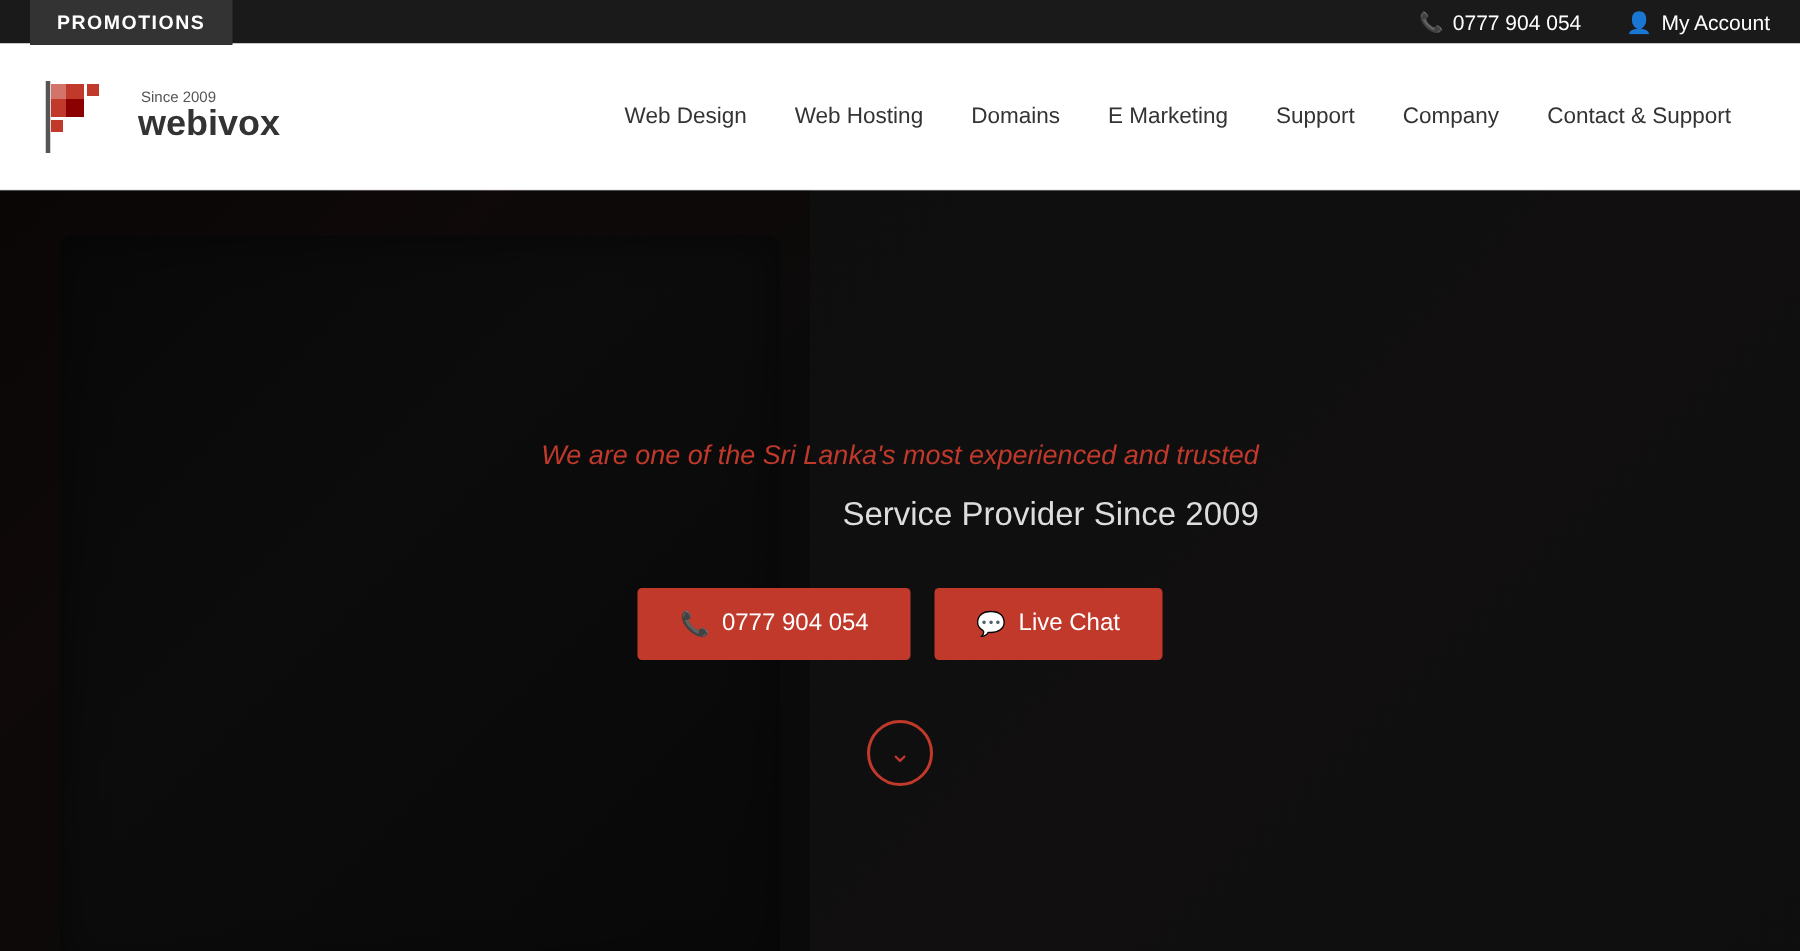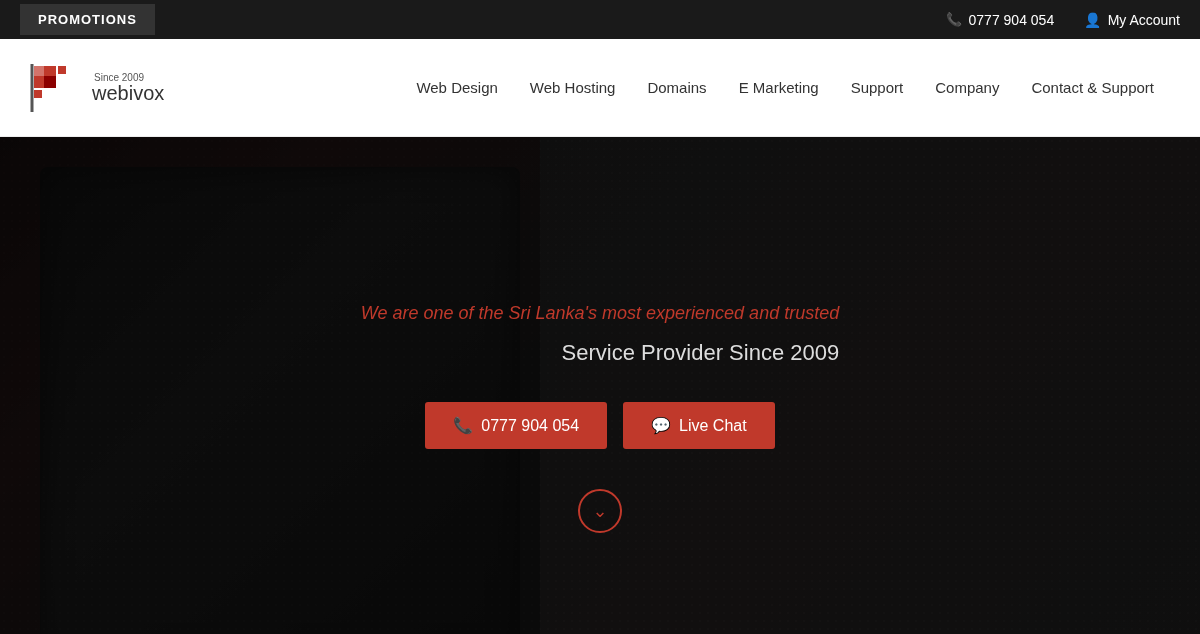--- a/index.html
+++ b/index.html
@@ -8,21 +8,21 @@
       font-family: Arial, sans-serif;
       width: 1200px;
       height: 634px;
       overflow: hidden;
     }
 
     
     .top-bar {
       background: #1a1a1a;
       color: #fff;
-      height: 39px;
+      height: 29px;
       display: flex;
       align-items: center;
       justify-content: space-between;
       padding: 0 20px;
     }
 
     .top-bar-left {
       background: #333;
       padding: 8px 18px;
       font-size: 13px;
@@ -73,22 +73,22 @@
       flex-direction: column;
     }
 
     .logo-since {
       font-size: 10px;
       color: #555;
       margin-left: 2px;
     }
 
     .logo-name {
-      font-size: 20px;
-      font-weight: normal;
+      font-size: 24px;
+      font-weight: bold;
       color: #333;
       line-height: 1;
     }
 
     .nav-links {
       display: flex;
       align-items: center;
       gap: 0;
     }
 

